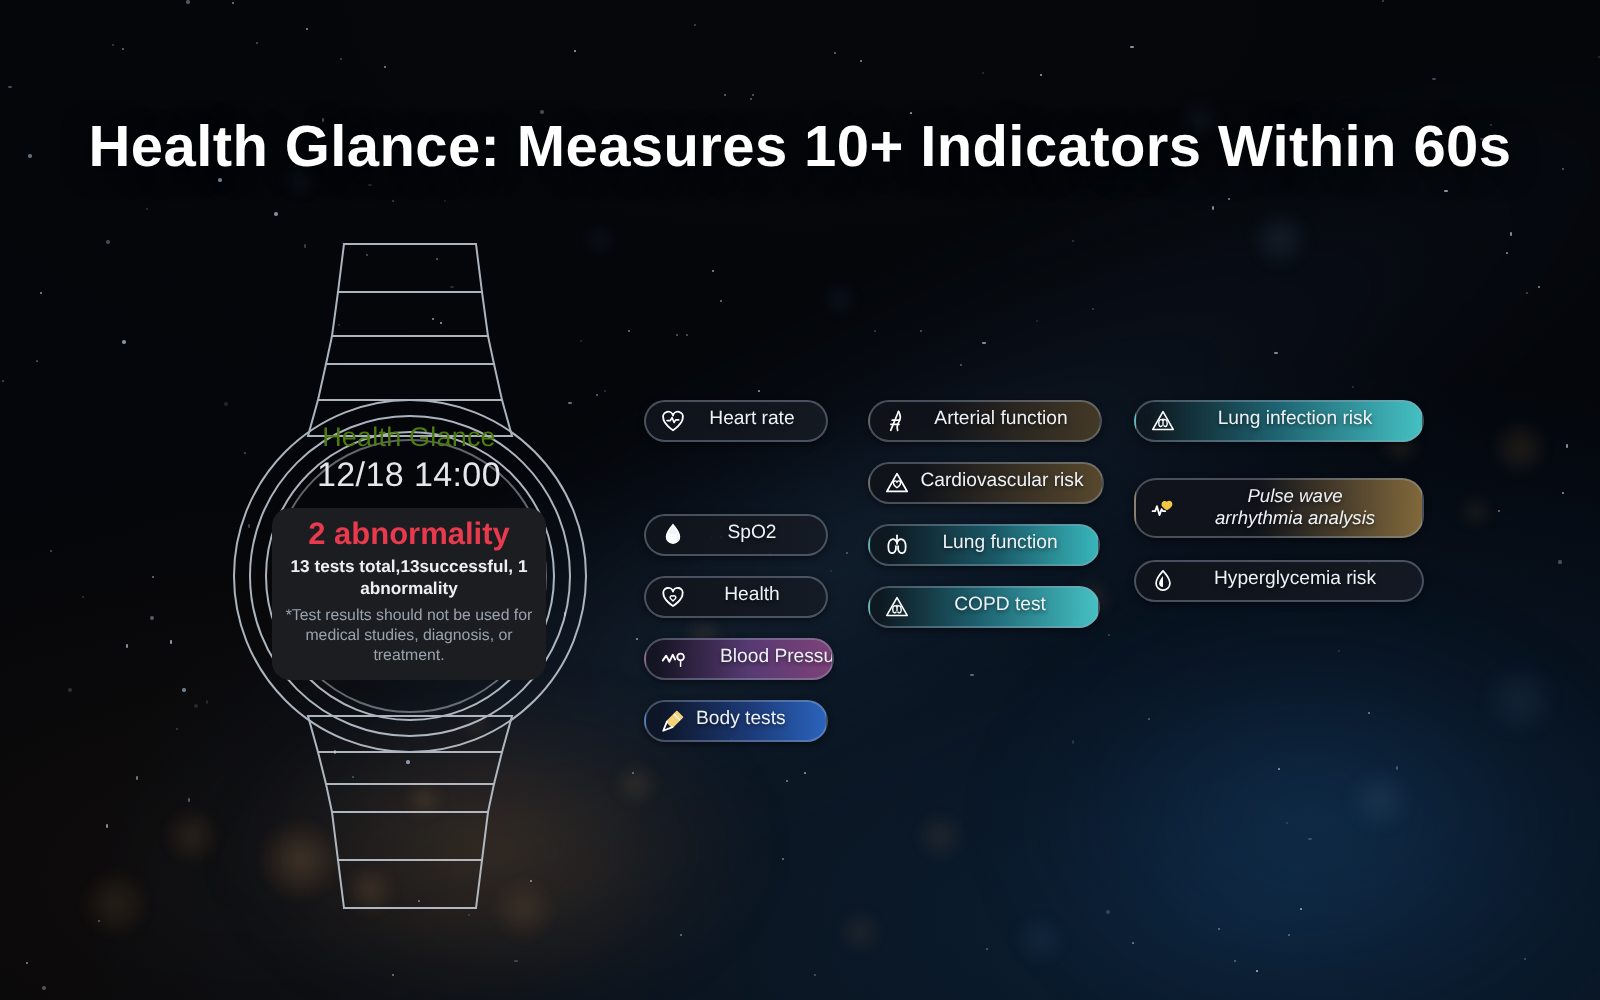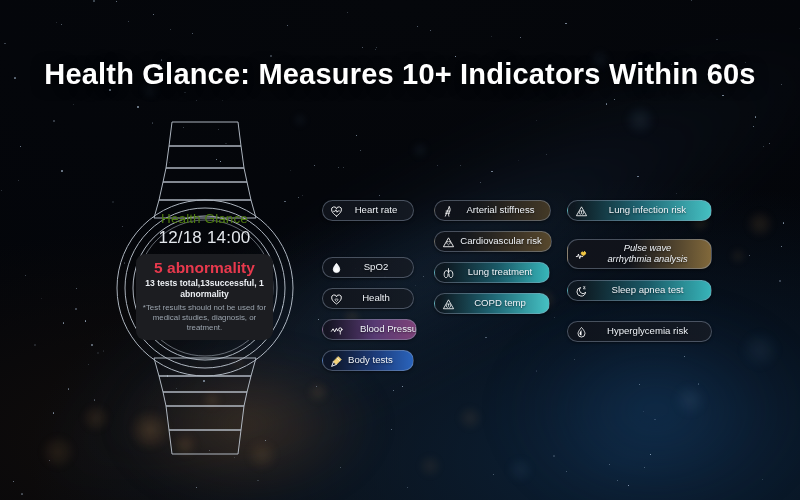--- a/index.html
+++ b/index.html
@@ -337,21 +337,21 @@
       <circle cx="105" cy="170" r="88"></circle>
       <circle cx="105" cy="170" r="80"></circle>
       <circle cx="105" cy="170" r="72"></circle>
       <circle cx="105" cy="170" r="68" opacity=".55"></circle>
     </svg>
 
     <div class="screen">
       <div class="scr-title">Health Glance</div>
       <div class="scr-time">12/18 14:00</div>
       <div class="scr-card">
-        <div class="scr-abn">5 abnormality</div>
+        <div class="scr-abn">2 abnormality</div>
         <div class="scr-sub">13 tests total,13successful, 1 abnormality</div>
         <div class="scr-note">*Test results should not be used for medical studies, diagnosis, or treatment.</div>
       </div>
     </div>
   </div>
 
   <div class="pills">
     <div class="col col-1">
         <div class="pill t-dark w-hr center" style="margin-bottom: 36px;">
           <span class="ico"><svg xmlns="http://www.w3.org/2000/svg" viewBox="0 0 24 24" width="13" height="13" fill="none" stroke="#fff" stroke-width="1.7" stroke-linecap="round" stroke-linejoin="round">
@@ -391,69 +391,62 @@
           <span class="lbl">Body tests</span>
         </div>
       </div>
     <div class="col col-2">
         <div class="pill t-warm w-as center">
           <span class="ico"><svg xmlns="http://www.w3.org/2000/svg" viewBox="0 0 24 24" width="13" height="13" fill="none" stroke="#fff" stroke-width="1.6" stroke-linecap="round" stroke-linejoin="round">
               <path d="M13.4 3.2L6.2 20.6"></path>
               <path d="M13.4 3.2c2 3.3 2.2 6.4.4 9.4-1.7 2.9-2.2 5.4-1.2 8"></path>
               <path d="M7.6 11.2h6.8M6.4 15.1h7.4"></path>
             </svg></span>
-          <span class="lbl">Arterial stiffness</span>
+          <span class="lbl">Arterial function</span>
         </div>
         <div class="pill t-warm2 w-cv center">
           <span class="ico"><svg xmlns="http://www.w3.org/2000/svg" viewBox="0 0 24 24" width="13" height="13" fill="none" stroke="#fff" stroke-width="1.6" stroke-linejoin="round">
               <path d="M12 3.4L21.4 19.8H2.6z"></path>
               <path d="M12 16.4s-3.3-2.2-3.3-4.3a1.7 1.7 0 0 1 3.3-.8 1.7 1.7 0 0 1 3.3.8c0 2.1-3.3 4.3-3.3 4.3z" stroke-width="1.3"></path>
             </svg></span>
           <span class="lbl">Cardiovascular risk</span>
         </div>
         <div class="pill t-teal w-lf center">
           <span class="ico"><svg xmlns="http://www.w3.org/2000/svg" viewBox="0 0 24 24" width="13" height="13" fill="none" stroke="#fff" stroke-width="1.6" stroke-linecap="round" stroke-linejoin="round">
               <path d="M12 3v8"></path>
               <path d="M12 9.6C10.9 7.4 9.2 6.3 7.4 6.8 5.3 7.4 4 10 4 13.6c0 3.3 1 5.6 2.9 5.9 1.8.3 3.2-.8 3.8-2.6.4-1.2.4-2.6.3-3.9"></path>
               <path d="M12 9.6c1.1-2.2 2.8-3.3 4.6-2.8C18.7 7.4 20 10 20 13.6c0 3.3-1 5.6-2.9 5.9-1.8.3-3.2-.8-3.8-2.6-.4-1.2-.4-2.6-.3-3.9"></path>
             </svg></span>
-          <span class="lbl">Lung treatment</span>
+          <span class="lbl">Lung function</span>
         </div>
         <div class="pill t-teal2 w-copd center">
           <span class="ico"><svg xmlns="http://www.w3.org/2000/svg" viewBox="0 0 24 24" width="13" height="13" fill="none" stroke="#fff" stroke-width="1.5" stroke-linejoin="round">
               <path d="M12 3.4L21.4 19.8H2.6z"></path>
               <path d="M12 10v5.6M12 12.3c-.5-1.1-1.4-1.6-2.3-1.3-1 .3-1.6 1.6-1.6 3.4 0 1.6.5 2.8 1.4 3 .9.1 1.6-.4 1.9-1.3" stroke-width="1.25"></path>
               <path d="M12 12.3c.5-1.1 1.4-1.6 2.3-1.3 1 .3 1.6 1.6 1.6 3.4 0 1.6-.5 2.8-1.4 3-.9.1-1.6-.4-1.9-1.3" stroke-width="1.25"></path>
             </svg></span>
-          <span class="lbl">COPD temp</span>
+          <span class="lbl">COPD test</span>
         </div>
       </div>
     <div class="col col-3">
         <div class="pill t-teal2 w-lir center" style="margin-bottom: 18px;">
           <span class="ico"><svg xmlns="http://www.w3.org/2000/svg" viewBox="0 0 24 24" width="13" height="13" fill="none" stroke="#fff" stroke-width="1.5" stroke-linejoin="round">
               <path d="M12 3.4L21.4 19.8H2.6z"></path>
               <path d="M12 9.8v6M12 12c-.5-1.1-1.4-1.6-2.3-1.3-1 .3-1.6 1.6-1.6 3.4 0 1.6.5 2.8 1.4 3 .9.1 1.6-.4 1.9-1.3" stroke-width="1.25"></path>
               <path d="M12 12c.5-1.1 1.4-1.6 2.3-1.3 1 .3 1.6 1.6 1.6 3.4 0 1.6-.5 2.8-1.4 3-.9.1-1.6-.4-1.9-1.3" stroke-width="1.25"></path>
             </svg></span>
           <span class="lbl">Lung infection risk</span>
         </div>
         <div class="pill t-gold w-pw two-line" style="margin-bottom: 11px;">
           <span class="ico"><svg xmlns="http://www.w3.org/2000/svg" viewBox="0 0 24 24" width="13" height="13" fill="none" stroke="#fff" stroke-width="1.7" stroke-linecap="round" stroke-linejoin="round">
               <path d="M2.4 14h2.4l1.6-4.6 2.3 8.2 2-5.4 1.3 1.8h2"></path>
               <path d="M17.6 5.2a2.3 2.3 0 0 0-2 1.2 2.3 2.3 0 0 0-4.2 1.3c0 2.2 4.2 4.6 4.2 4.6s4.2-2.4 4.2-4.6a2.3 2.3 0 0 0-2.2-2.5z" fill="#f2c744" stroke="#f2c744"></path>
             </svg></span>
           <span class="lbl">Pulse wave<br>arrhythmia analysis</span>
         </div>
-        <div class="pill t-teal w-sa center" style="margin-bottom: 20px;">
-          <span class="ico"><svg xmlns="http://www.w3.org/2000/svg" viewBox="0 0 24 24" width="13" height="13" fill="none" stroke="#fff" stroke-width="1.6" stroke-linecap="round" stroke-linejoin="round">
-              <path d="M19.4 14.2A8 8 0 1 1 10.4 4.6a6.4 6.4 0 0 0 9 9.6z"></path>
-              <path d="M15.4 3.4h3.4l-3.4 3.6h3.4" stroke-width="1.25"></path>
-            </svg></span>
-          <span class="lbl">Sleep apnea test</span>
-        </div>
         <div class="pill t-dark w-hg center">
           <span class="ico"><svg xmlns="http://www.w3.org/2000/svg" viewBox="0 0 24 24" width="13" height="13" fill="none" stroke="#fff" stroke-width="1.6" stroke-linejoin="round">
               <path d="M12 2.6S5.6 9.5 5.6 14a6.4 6.4 0 0 0 12.8 0C18.4 9.5 12 2.6 12 2.6z"></path>
               <path d="M12 7.4c-2.4 3-3.5 5-3.5 6.6a3.5 3.5 0 0 0 3.5 3.5z" fill="#fff" stroke="none"></path>
             </svg></span>
           <span class="lbl">Hyperglycemia risk</span>
         </div>
       </div>
   </div>
 

